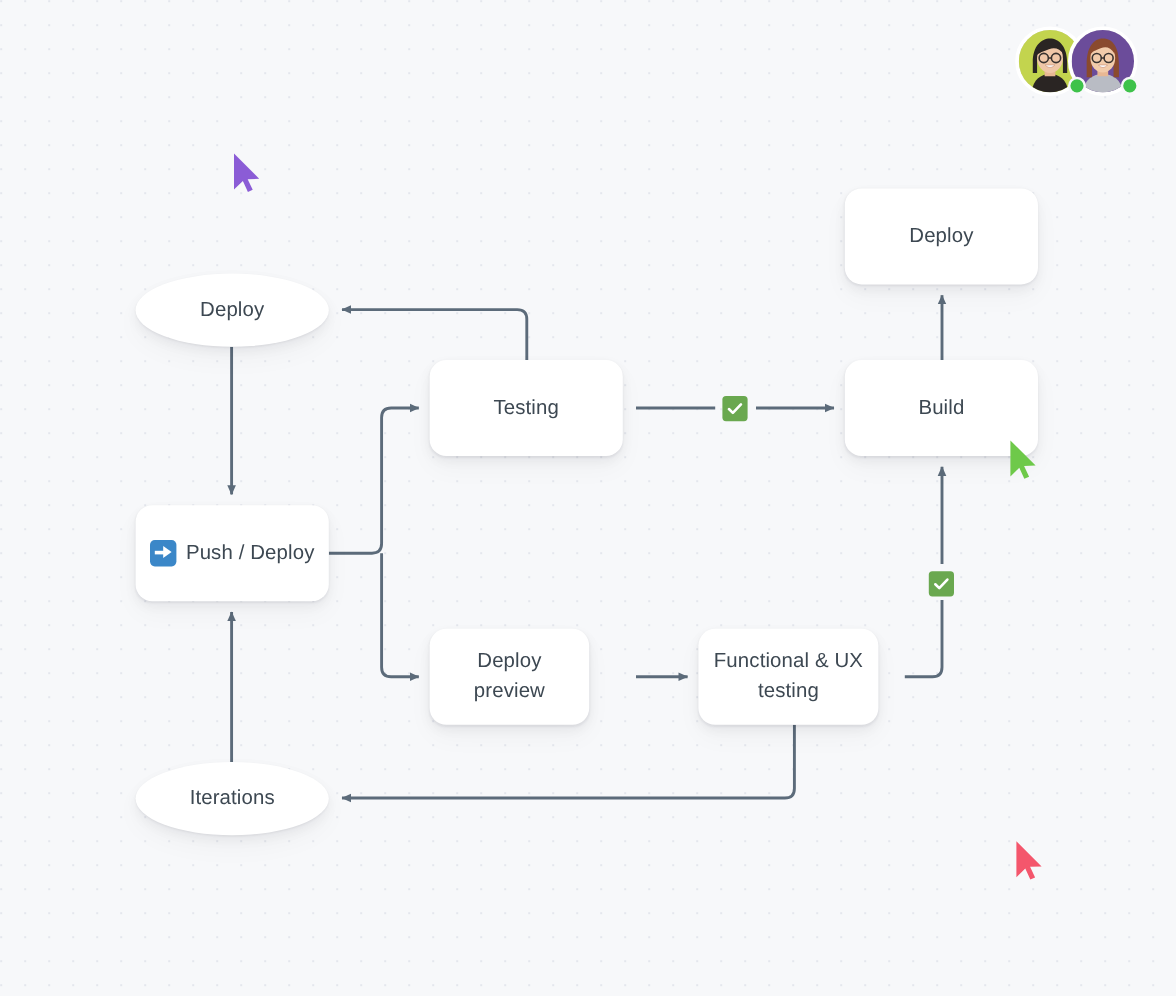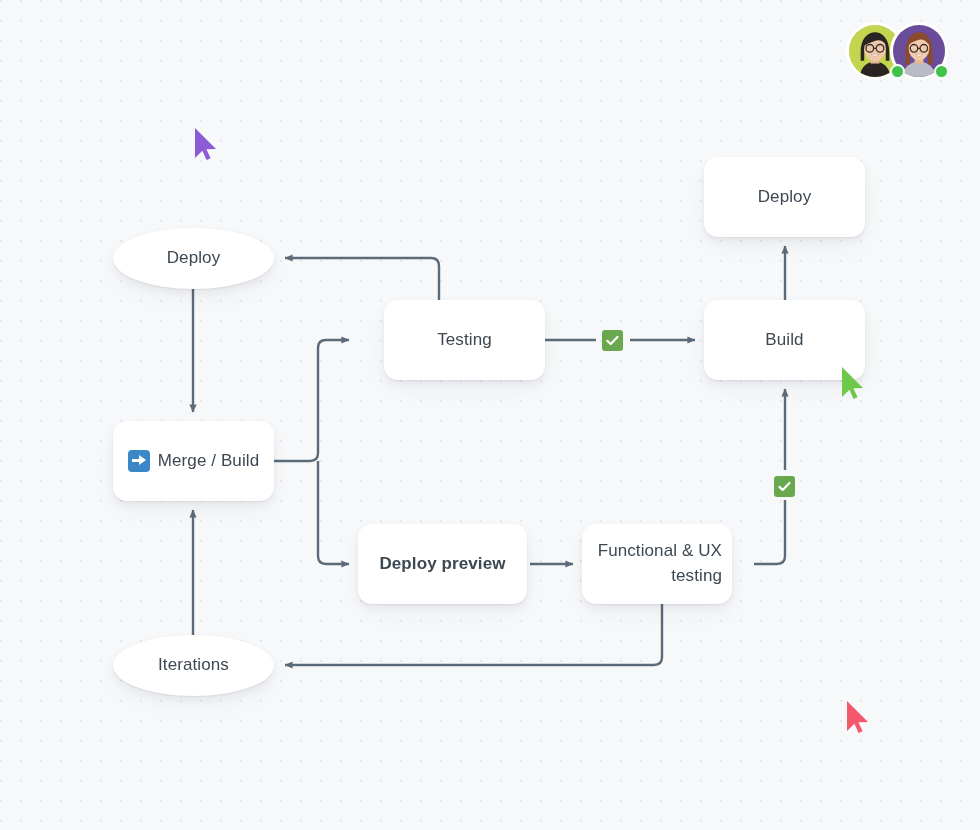--- a/index.html
+++ b/index.html
@@ -34,21 +34,21 @@
   }
 
   
   .node {
     position: absolute;
     background: #ffffff;
     color: #3d4852;
     display: flex;
     align-items: center;
     justify-content: center;
-    text-align: right;
+    text-align: center;
     font-size: 17px;
     line-height: 1.45;
     letter-spacing: .1px;
     box-shadow: 0 1px 2px rgba(16,24,40,.06),
                 0 4px 10px rgba(16,24,40,.05),
                 0 10px 22px rgba(16,24,40,.035);
   }
   .node.rect { border-radius: 14px; }
   .node.ellipse { border-radius: 50%; }
   .node .label { padding: 0 10px; }
@@ -169,29 +169,29 @@
     </g>
   </svg>
 
   <div class="node ellipse" style="left:113px; top:228px; width:161px; height:61px;">
     <span class="label">Deploy</span>
   </div>
 
   <div class="node rect with-icon" style="left:113px; top:421px; width:161px; height:80px;">
     <span class="label">
       <span class="node-icon"></span>
-      <span>Merge / Build</span>
+      <span>Push / Deploy</span>
     </span>
   </div>
 
-  <div class="node rect" style="left:358px; top:300px; width:161px; height:80px;margin-left:26px;">
+  <div class="node rect" style="left:358px; top:300px; width:161px; height:80px;">
     <span class="label">Testing</span>
   </div>
 
-  <div class="node rect" style="left:358px; top:524px; width:169px; height:80px;font-weight:bold;">
+  <div class="node rect" style="left:358px; top:524px; width:133px; height:80px;">
     <span class="label">Deploy preview</span>
   </div>
 
   <div class="node rect" style="left:582px; top:524px; width:150px; height:80px;">
     <span class="label">Functional &amp; UX testing</span>
   </div>
 
   <div class="node rect" style="left:704px; top:300px; width:161px; height:80px;">
     <span class="label">Build</span>
   </div>

